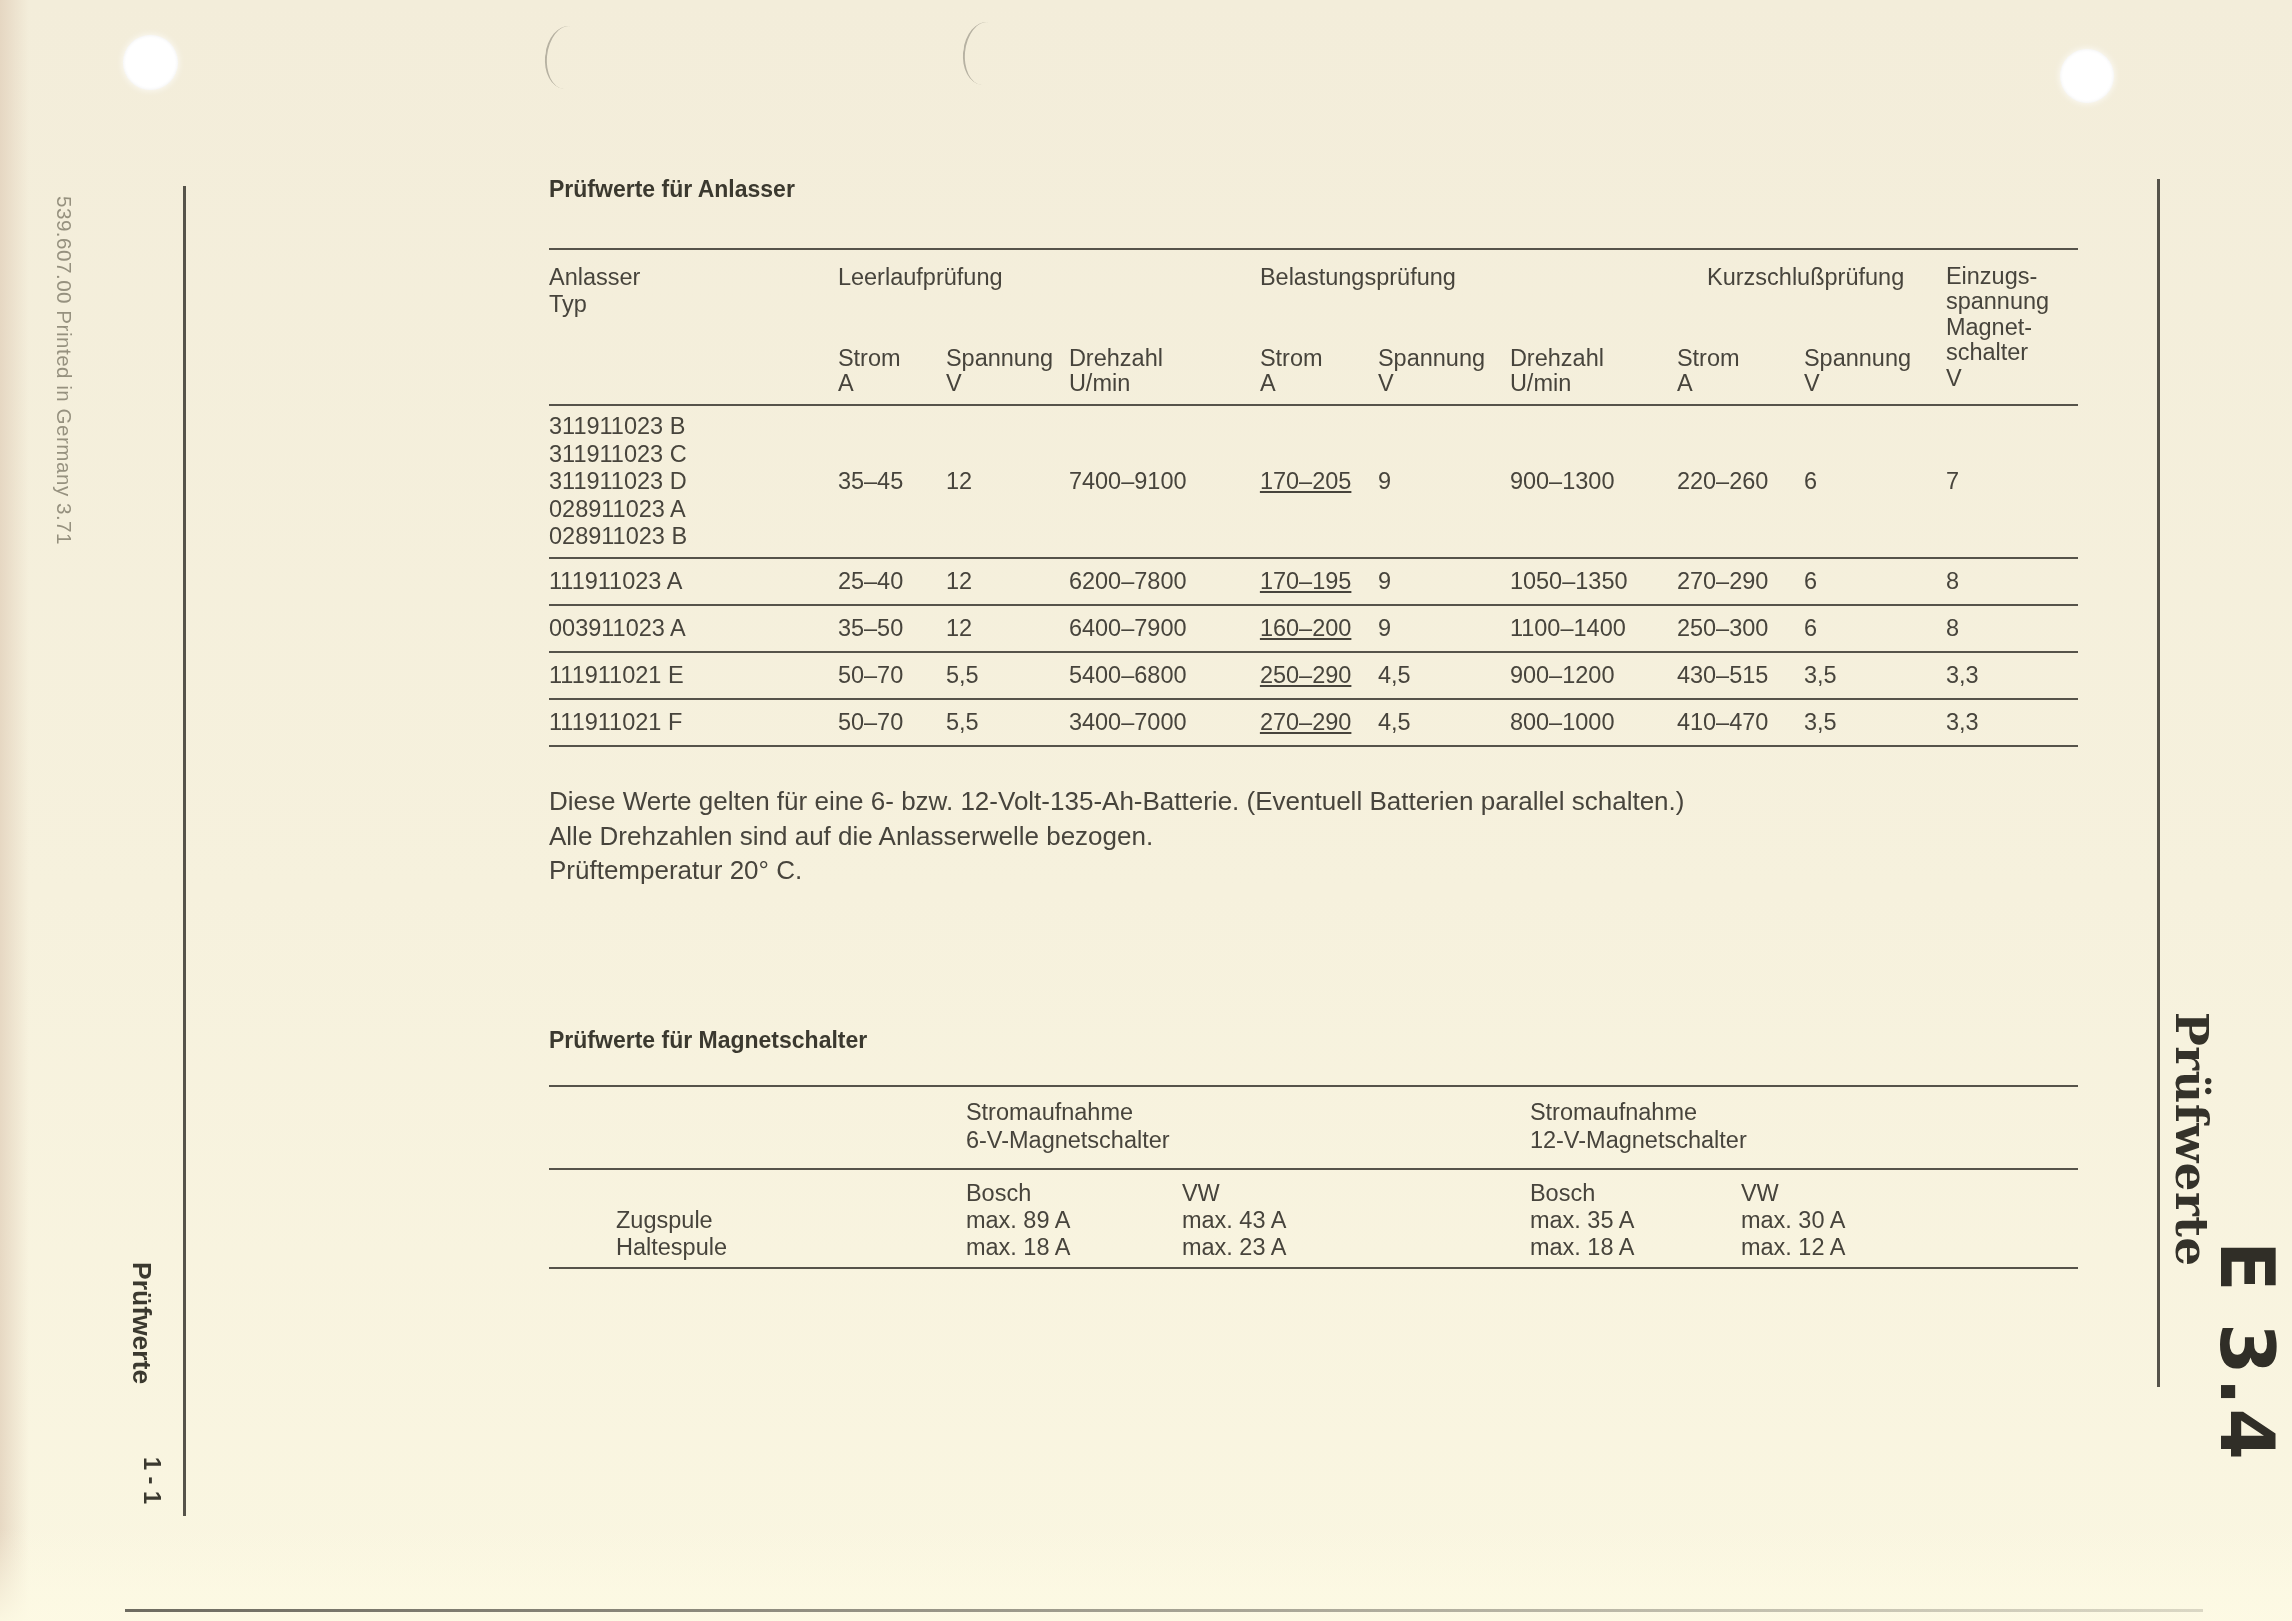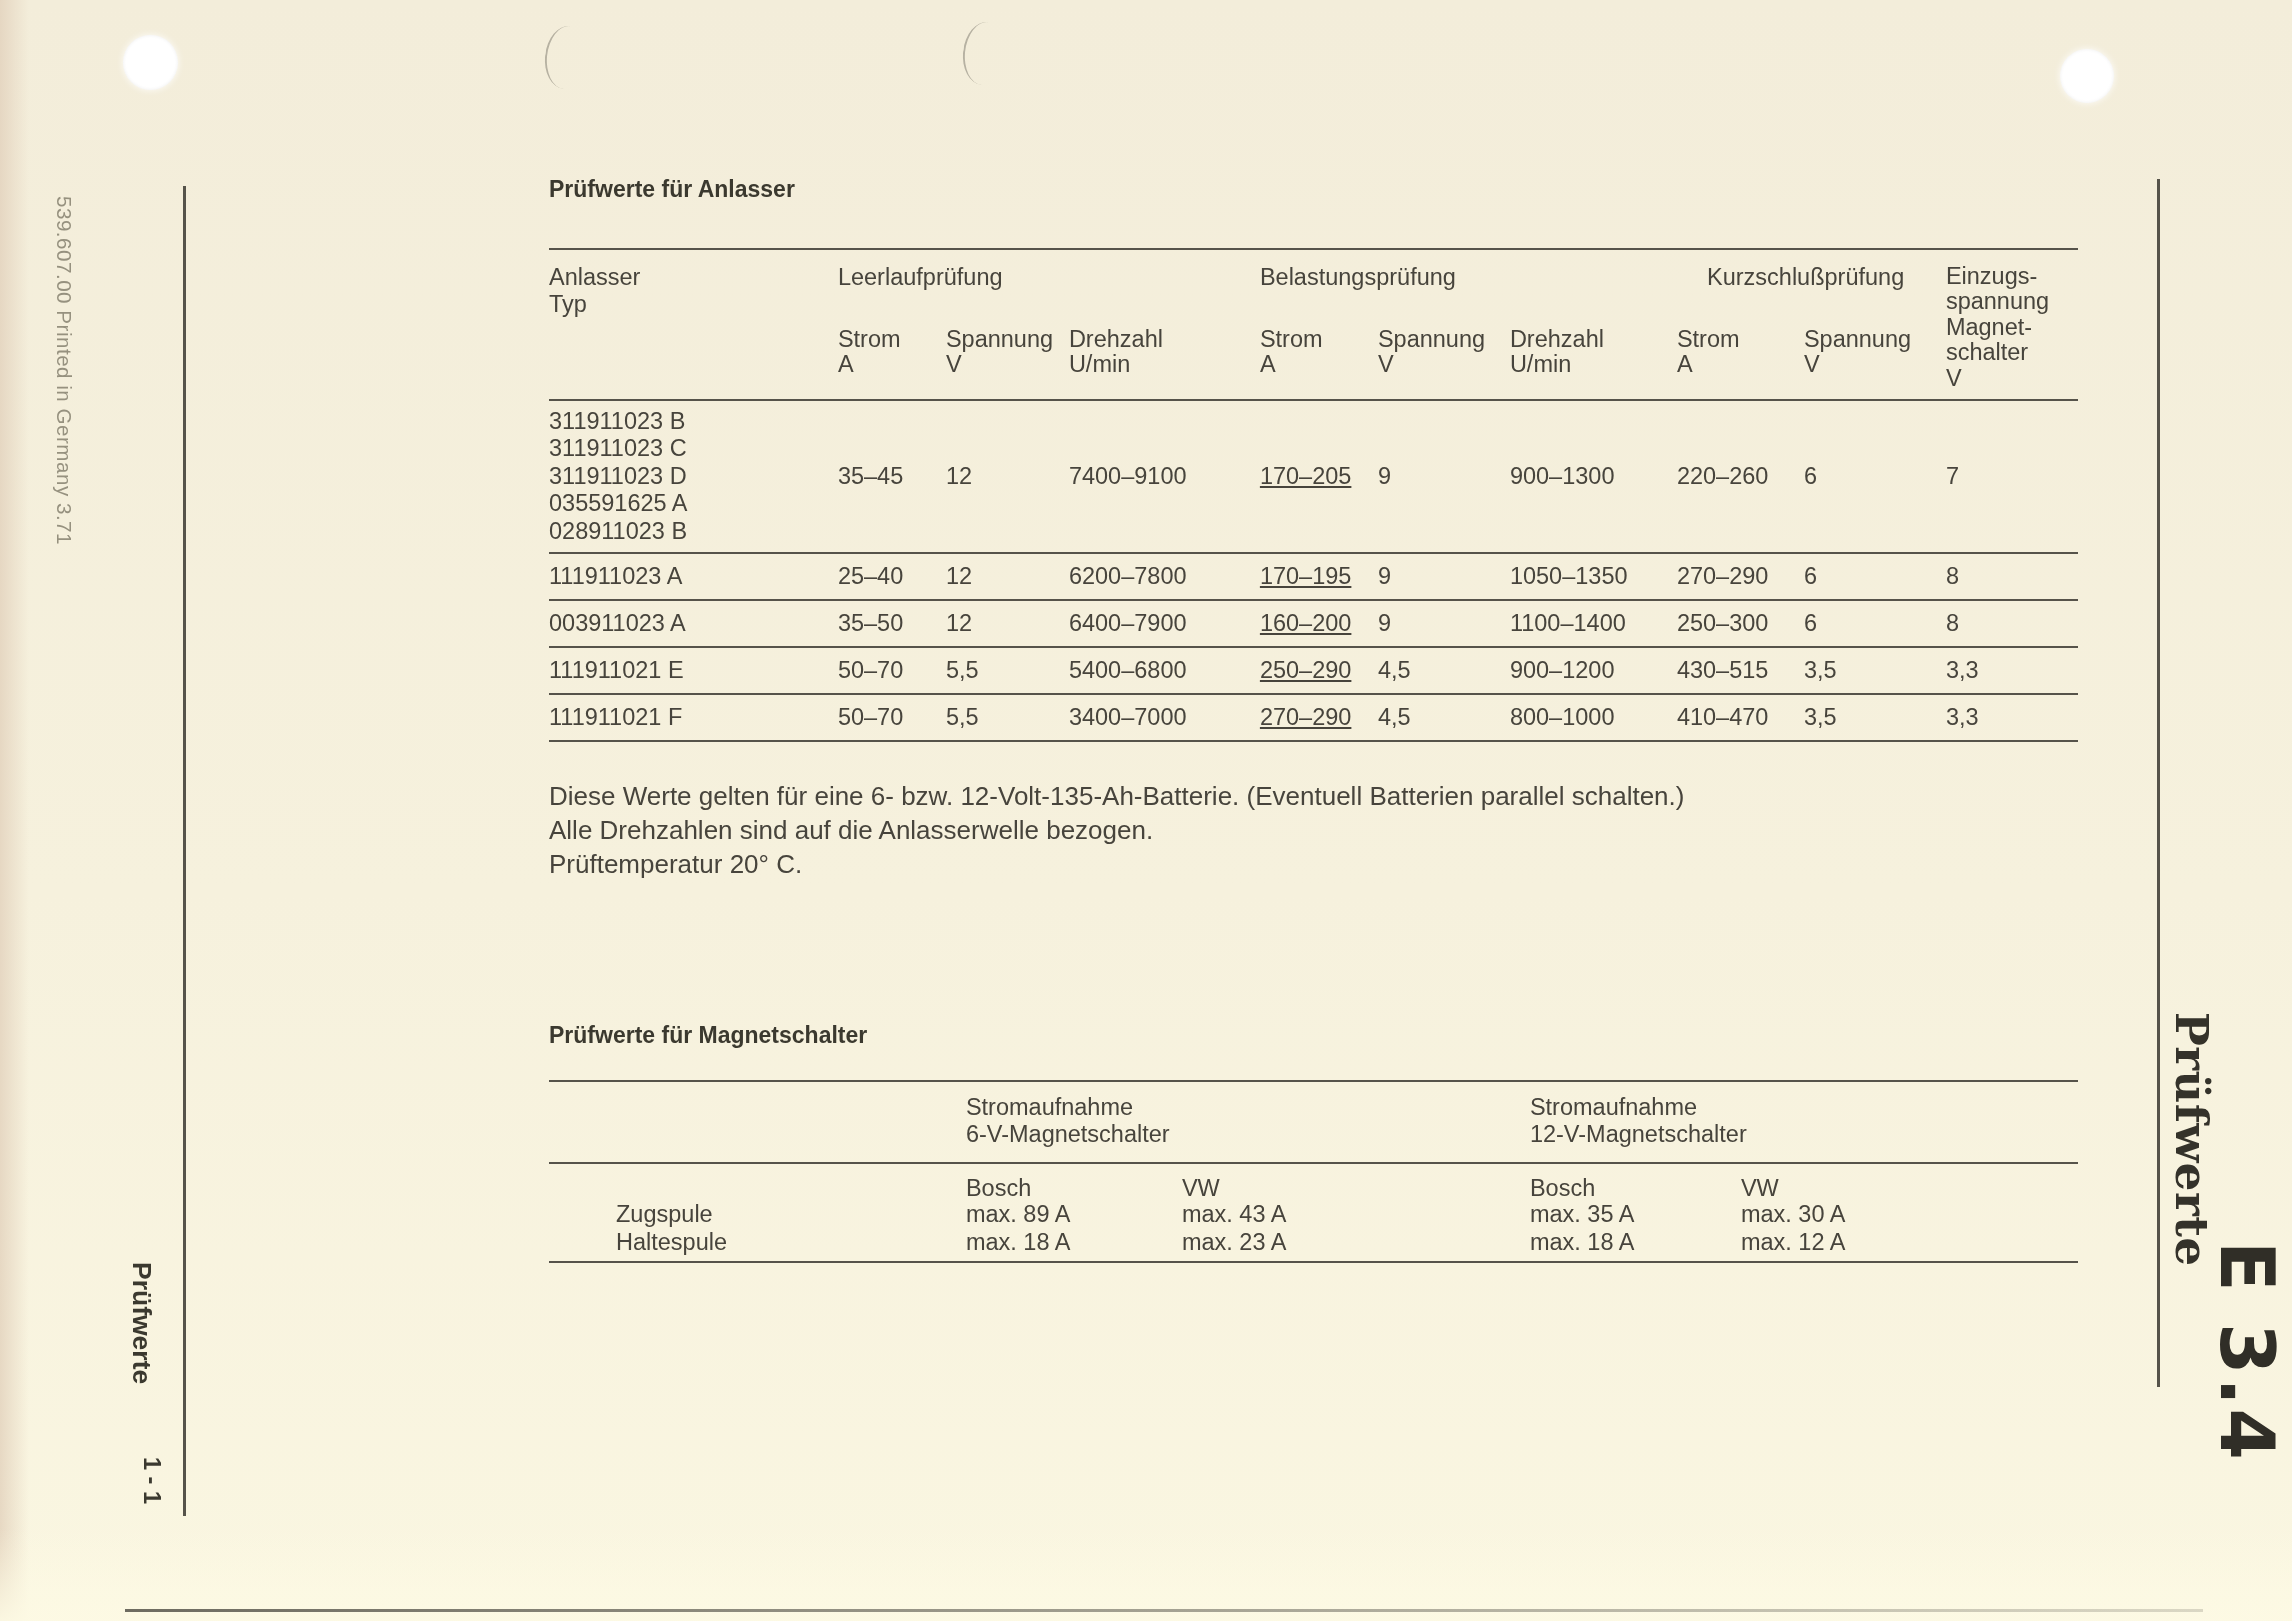--- a/index.html
+++ b/index.html
@@ -48,21 +48,21 @@
   .section-code{left:2290px;top:1241px;font-family:"DejaVu Sans", sans-serif;font-weight:bold;
     font-size:74px;color:#302e27;letter-spacing:2.9px;}
 
   .content{position:absolute;left:549px;top:178px;width:1529px;}
   h1,h2{font-size:23px;font-weight:bold;color:var(--ink-strong);margin:0;line-height:1;}
   h1{margin-bottom:47px;}
   h2{margin:147px 0 33px 0;}
 
   .t1{border-top:2.9px solid var(--rule);border-bottom:2.9px solid var(--rule);font-size:23.5px;}
   .t1-head{display:grid;grid-template-columns:var(--cols1);grid-template-rows:55px auto;
-    row-gap:8px;padding:13.7px 0 7.8px 0;border-bottom:2.9px solid var(--rule);}
+    row-gap:27px;padding:13.7px 0 7.8px 0;border-bottom:2.9px solid var(--rule);}
   .c-type{grid-column:1;grid-row:1 / 3;align-self:start;line-height:27.4px;}
   .g1{grid-column:2 / 5;grid-row:1;padding-left:4.9px;}
   .g2{grid-column:5 / 8;grid-row:1;padding-left:4.9px;}
   .g3{grid-column:8 / 10;grid-row:1;padding-left:35px;}
   .sub{grid-row:2;line-height:25.5px;padding-left:4.9px;}
   .s1{grid-column:2;}.s2{grid-column:3;}.s3{grid-column:4;}.s4{grid-column:5;}
   .s5{grid-column:6;}.s6{grid-column:7;}.s7{grid-column:8;}.s8{grid-column:9;}
   .c-einzug{grid-column:10;grid-row:1 / 3;align-self:start;line-height:25.5px;padding-left:4.9px;}
 
   .t1-row{display:grid;grid-template-columns:var(--cols1);align-items:center;}
@@ -167,21 +167,21 @@
           <div>schalter</div>
           <div>V</div>
         </div>
       </div>
 
       <div class="t1-row group">
         <div class="types">
           <div>311911023 B</div>
           <div>311911023 C</div>
           <div>311911023 D</div>
-          <div>035591625 A</div>
+          <div>028911023 A</div>
           <div>028911023 B</div>
         </div>
         <div class="v v1">35–45</div>
         <div class="v v2">12</div>
         <div class="v v3">7400–9100</div>
         <div class="v v4">170–205</div>
         <div class="v v5">9</div>
         <div class="v v6">900–1300</div>
         <div class="v v7">220–260</div>
         <div class="v v8">6</div>

